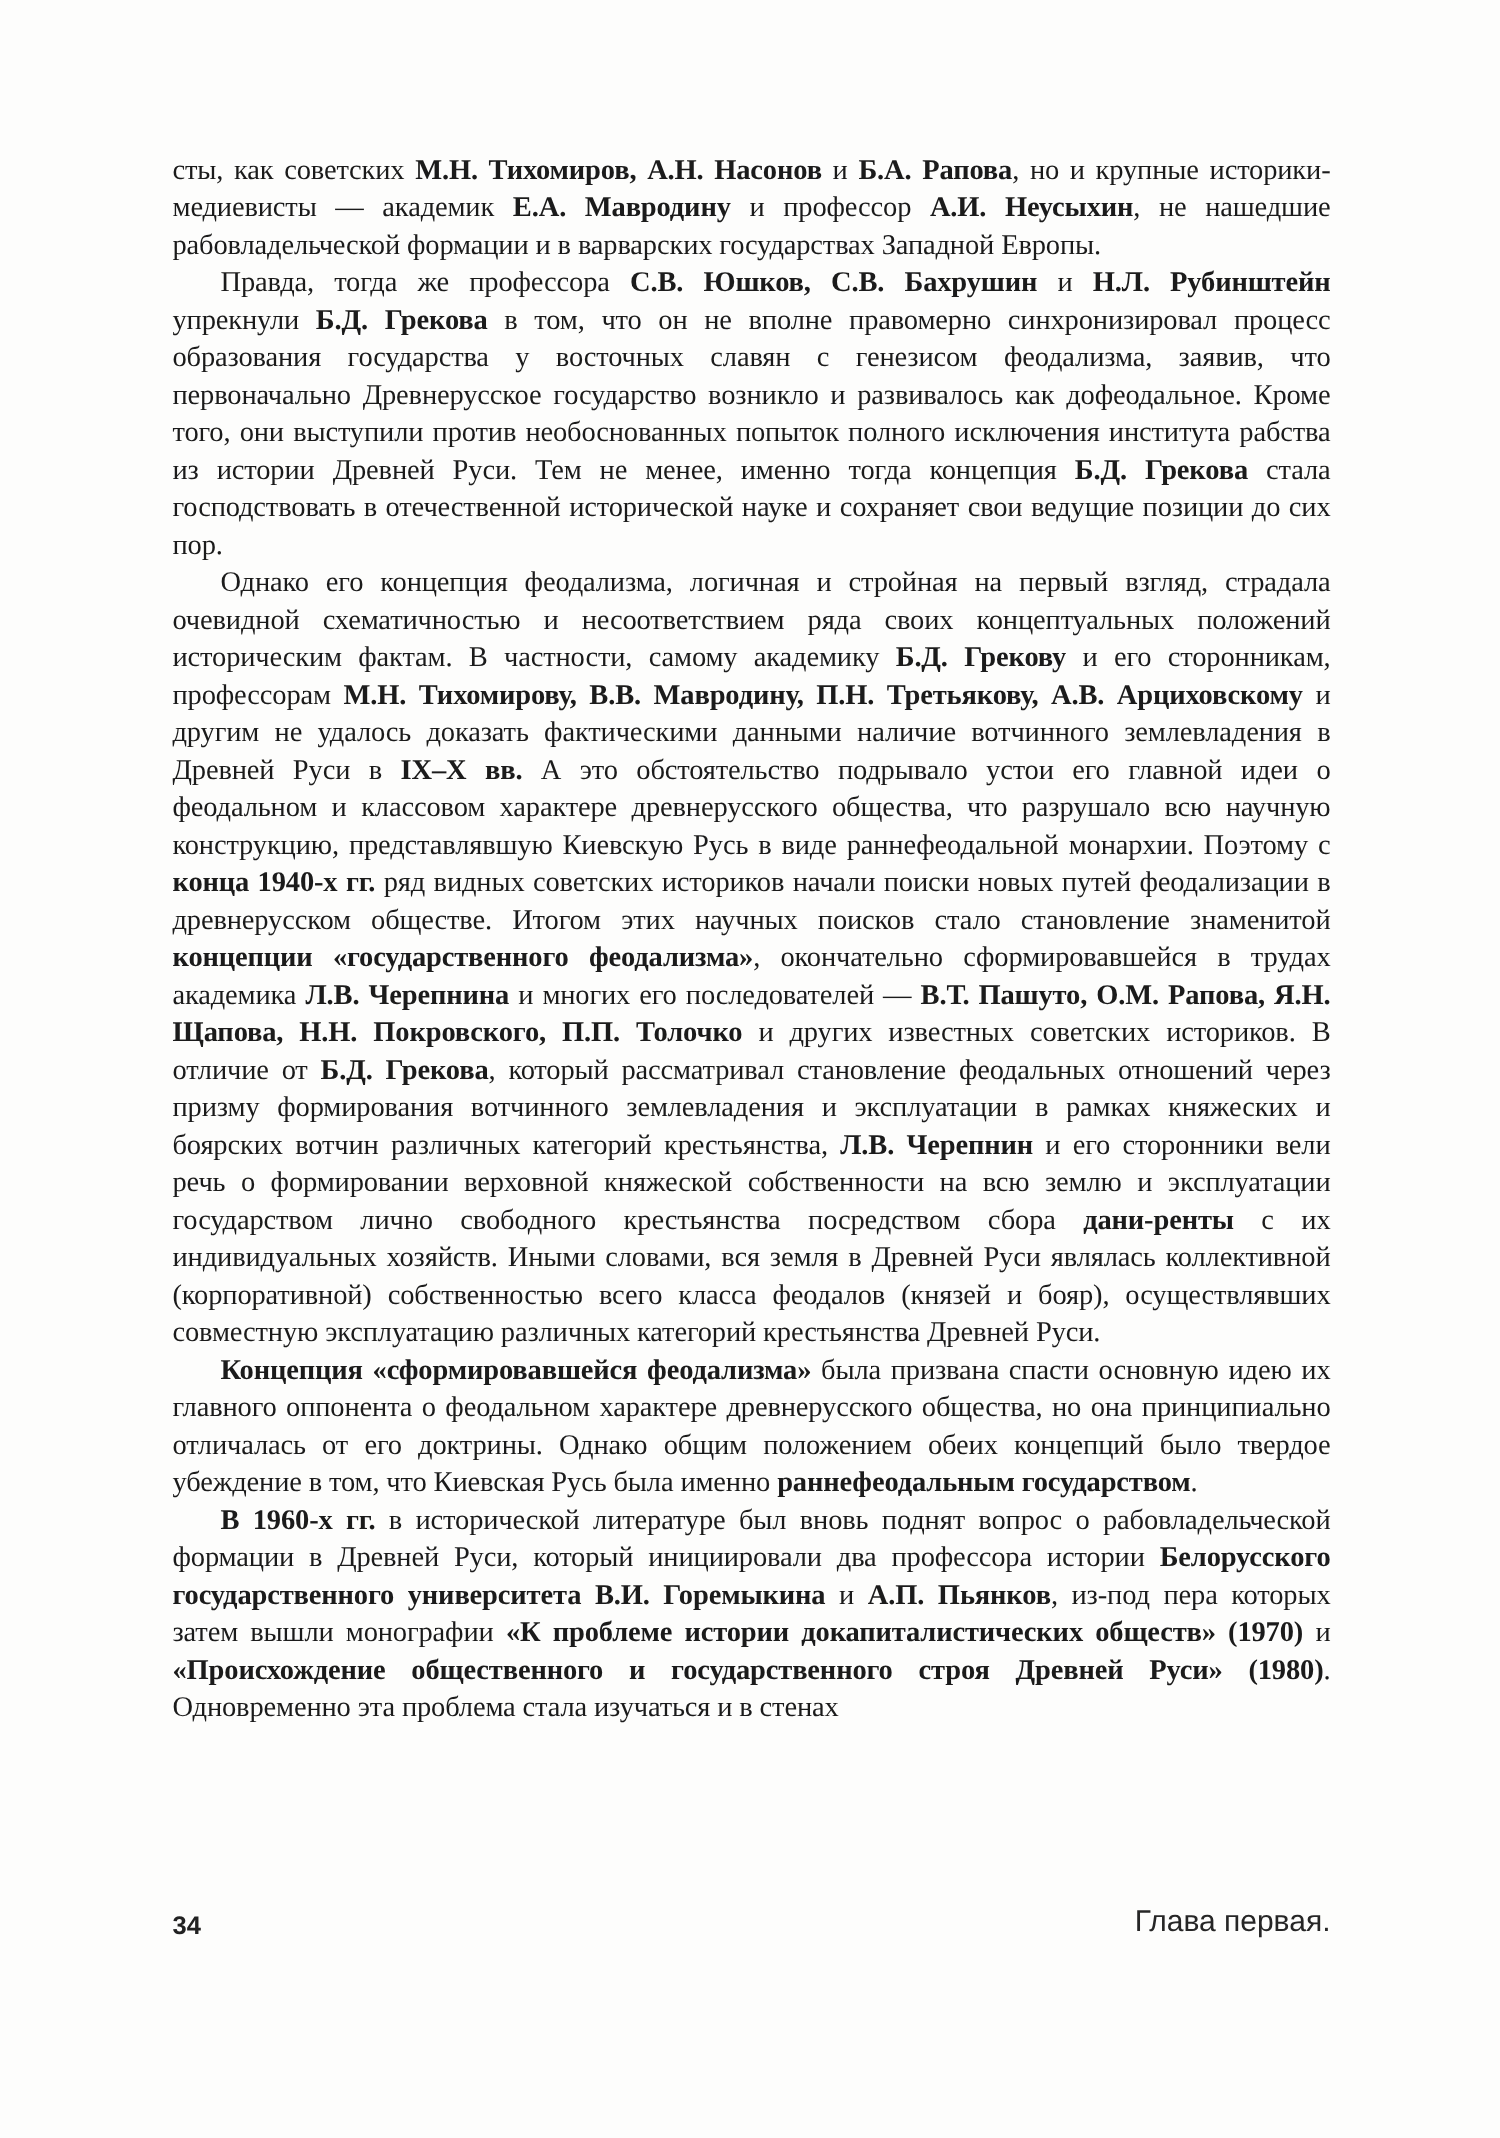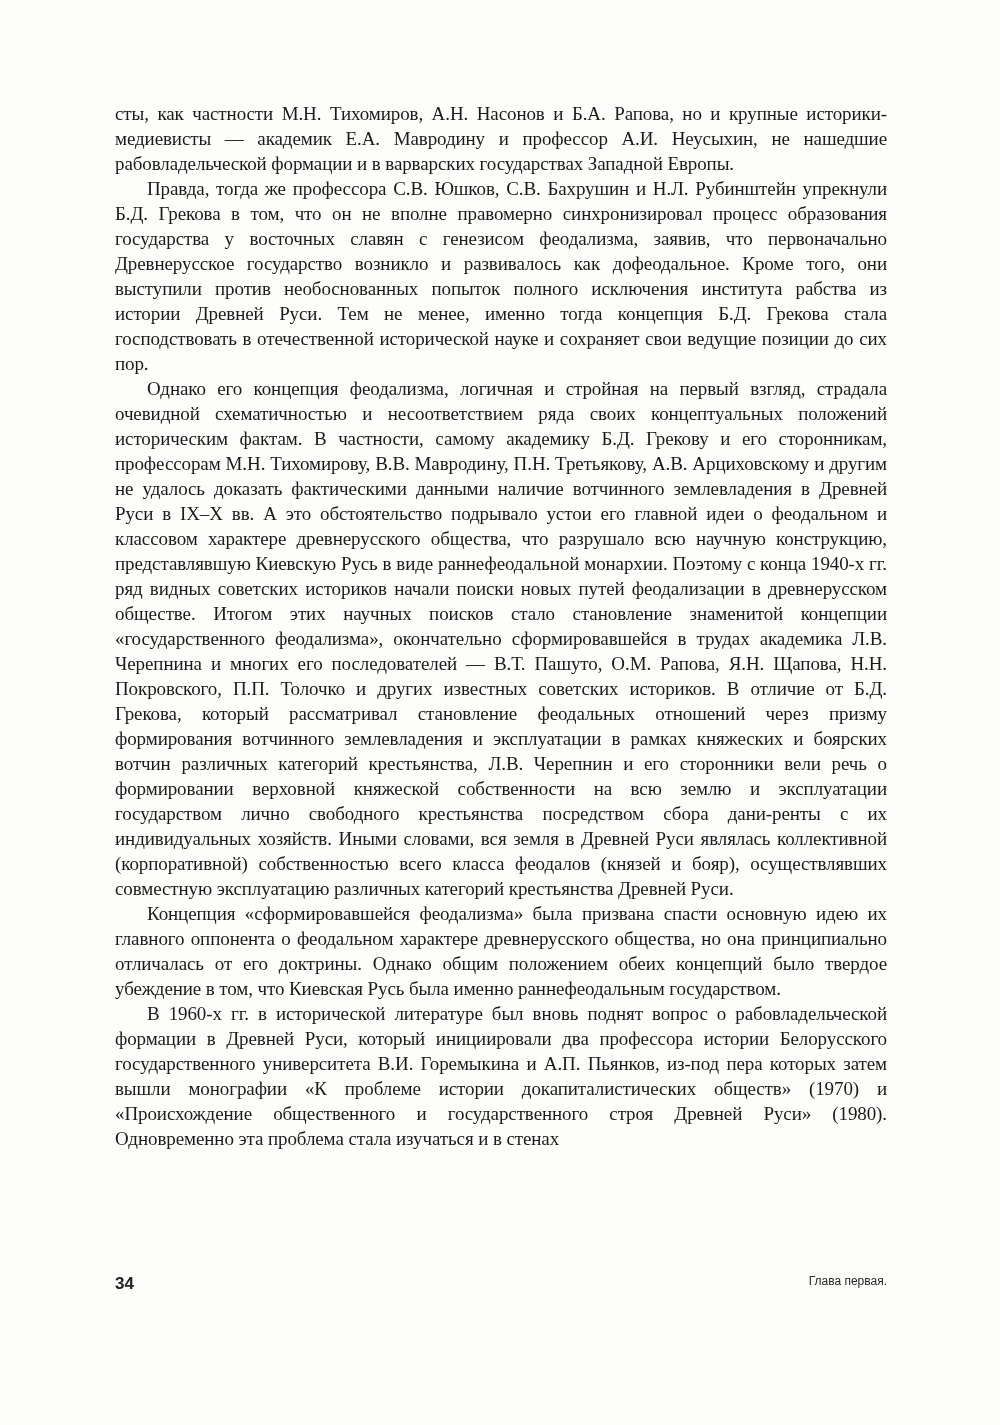--- a/index.html
+++ b/index.html
@@ -24,21 +24,21 @@
 
   .para {
     font-family: "Liberation Serif", serif;
     font-size: 19px;
     line-height: 25px;
     text-align: justify;
     letter-spacing: -0.1px;
     color: #1b1b1b;
   }
   .para.indent { text-indent: 32px; }
-  .para b { font-weight: normal; }
+  .para b { font-weight: bold; }
 
   .footer {
     position: absolute;
     left: 115px;
     right: 113px;
     top: 1272px;
     display: flex;
     justify-content: space-between;
     align-items: flex-start;
   }
@@ -50,40 +50,40 @@
     color: #222;
     padding-top: 2px;
   }
 
   .running-head {
     text-align: right;
     font-family: "Liberation Sans", sans-serif;
     color: #262626;
   }
   .rh-line1 {
-    font-size: 12px;
+    font-size: 20px;
     line-height: 19px;
   }
   .rh-line2 {
     display: inline-block;
     font-size: 14.5px;
     line-height: 19px;
     font-weight: 600;
     transform: scaleX(0.86);
     transform-origin: 100% 50%;
     white-space: nowrap;
   }
 </style>
 </head>
 <body>
 
 <div class="page" style="background: rgb(253, 253, 252); color: rgb(27, 27, 27);">
 
   <main class="text-block">
-      <p class="para"><span>сты, как частности </span><b>М.Н. Тихомиров, А.Н. Насонов</b><span> и </span><b>Б.А. Рапова</b><span>, но и крупные историки-медиевисты — академик </span><b>Е.А. Мавродину</b><span> и профессор </span><b>А.И. Неусыхин</b><span>, не нашедшие рабовладельческой формации и в варварских государствах Западной Европы.</span></p>
+      <p class="para"><span>сты, как советских </span><b>М.Н. Тихомиров, А.Н. Насонов</b><span> и </span><b>Б.А. Рапова</b><span>, но и крупные историки-медиевисты — академик </span><b>Е.А. Мавродину</b><span> и профессор </span><b>А.И. Неусыхин</b><span>, не нашедшие рабовладельческой формации и в варварских государствах Западной Европы.</span></p>
       <p class="para indent"><span>Правда, тогда же профессора </span><b>С.В. Юшков, С.В. Бахрушин</b><span> и </span><b>Н.Л. Рубинштейн</b><span> упрекнули </span><b>Б.Д. Грекова</b><span> в том, что он не вполне правомерно синхронизировал процесс образования государства у восточных славян с генезисом феодализма, заявив, что первоначально Древнерусское государство возникло и развивалось как дофеодальное. Кроме того, они выступили против необоснованных попыток полного исключения института рабства из истории Древней Руси. Тем не менее, именно тогда концепция </span><b>Б.Д. Грекова</b><span> стала господствовать в отечественной исторической науке и сохраняет свои ведущие позиции до сих пор.</span></p>
       <p class="para indent"><span>Однако его концепция феодализма, логичная и стройная на первый взгляд, страдала очевидной схематичностью и несоответствием ряда своих концептуальных положений историческим фактам. В частности, самому академику </span><b>Б.Д. Грекову</b><span> и его сторонникам, профессорам </span><b>М.Н. Тихомирову, В.В. Мавродину, П.Н. Третьякову, А.В. Арциховскому</b><span> и другим не удалось доказать фактическими данными наличие вотчинного землевладения в Древней Руси в </span><b>IX–X вв.</b><span> А это обстоятельство подрывало устои его главной идеи о феодальном и классовом характере древнерусского общества, что разрушало всю научную конструкцию, представлявшую Киевскую Русь в виде раннефеодальной монархии. Поэтому с </span><b>конца 1940-х гг.</b><span> ряд видных советских историков начали поиски новых путей феодализации в древнерусском обществе. Итогом этих научных поисков стало становление знаменитой </span><b>концепции «государственного феодализма»</b><span>, окончательно сформировавшейся в трудах академика </span><b>Л.В. Черепнина</b><span> и многих его последователей — </span><b>В.Т. Пашуто, О.М. Рапова, Я.Н. Щапова, Н.Н. Покровского, П.П. Толочко</b><span> и других известных советских историков. В отличие от </span><b>Б.Д. Грекова</b><span>, который рассматривал становление феодальных отношений через призму формирования вотчинного землевладения и эксплуатации в рамках княжеских и боярских вотчин различных категорий крестьянства, </span><b>Л.В. Черепнин</b><span> и его сторонники вели речь о формировании верховной княжеской собственности на всю землю и эксплуатации государством лично свободного крестьянства посредством сбора </span><b>дани-ренты</b><span> с их индивидуальных хозяйств. Иными словами, вся земля в Древней Руси являлась коллективной (корпоративной) собственностью всего класса феодалов (князей и бояр), осуществлявших совместную эксплуатацию различных категорий крестьянства Древней Руси.</span></p>
       <p class="para indent"><b>Концепция «сформировавшейся феодализма»</b><span> была призвана спасти основную идею их главного оппонента о феодальном характере древнерусского общества, но она принципиально отличалась от его доктрины. Однако общим положением обеих концепций было твердое убеждение в том, что Киевская Русь была именно </span><b>раннефеодальным государством</b><span>.</span></p>
       <p class="para indent"><b>В 1960-х гг.</b><span> в исторической литературе был вновь поднят вопрос о рабовладельческой формации в Древней Руси, который инициировали два профессора истории </span><b>Белорусского государственного университета В.И. Горемыкина</b><span> и </span><b>А.П. Пьянков</b><span>, из-под пера которых затем вышли монографии </span><b>«К проблеме истории докапиталистических обществ» (1970)</b><span> и </span><b>«Происхождение общественного и государственного строя Древней Руси» (1980)</b><span>. Одновременно эта проблема стала изучаться и в стенах</span></p>
     </main>
 
   <footer class="footer">
     <div class="page-number">34</div>
     <div class="running-head">
       <div class="rh-line1">Глава первая.</div>

